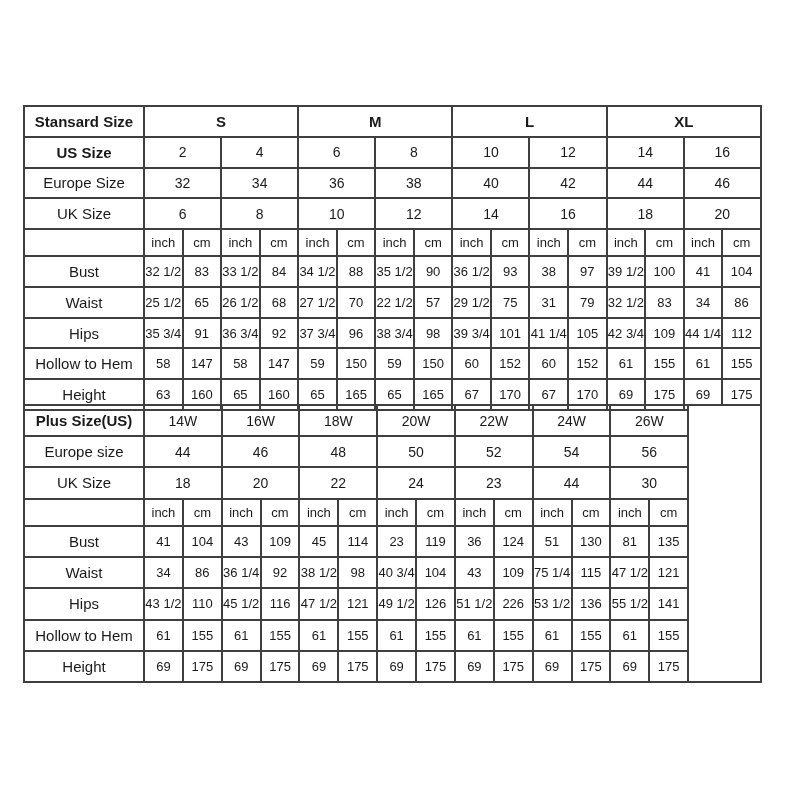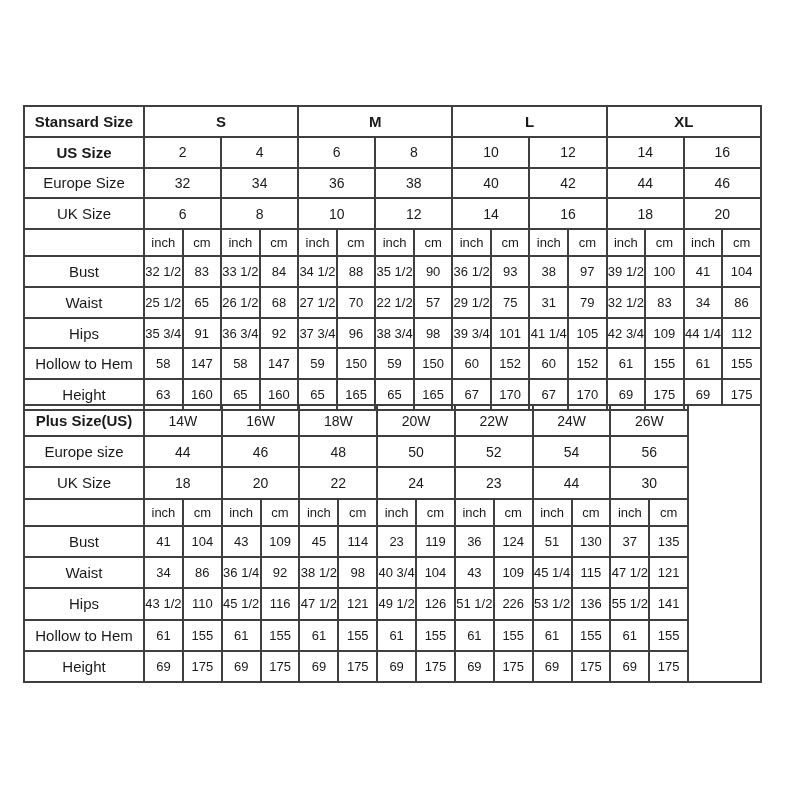--- a/index.html
+++ b/index.html
@@ -296,36 +296,36 @@
           <td class="datacell">43</td>
           <td class="datacell">109</td>
           <td class="datacell">45</td>
           <td class="datacell">114</td>
           <td class="datacell">23</td>
           <td class="datacell">119</td>
           <td class="datacell">36</td>
           <td class="datacell">124</td>
           <td class="datacell">51</td>
           <td class="datacell">130</td>
-          <td class="datacell">37</td>
+          <td class="datacell">81</td>
           <td class="datacell">135</td>
         </tr>
         <tr>
           <td class="rowlabel">Waist</td>
           <td class="datacell">34</td>
           <td class="datacell">86</td>
           <td class="datacell">36 1/4</td>
           <td class="datacell">92</td>
           <td class="datacell">38 1/2</td>
           <td class="datacell">98</td>
           <td class="datacell">40 3/4</td>
           <td class="datacell">104</td>
           <td class="datacell">43</td>
           <td class="datacell">109</td>
-          <td class="datacell">45 1/4</td>
+          <td class="datacell">75 1/4</td>
           <td class="datacell">115</td>
           <td class="datacell">47 1/2</td>
           <td class="datacell">121</td>
         </tr>
         <tr>
           <td class="rowlabel">Hips</td>
           <td class="datacell">43 1/2</td>
           <td class="datacell">110</td>
           <td class="datacell">45 1/2</td>
           <td class="datacell">116</td>

